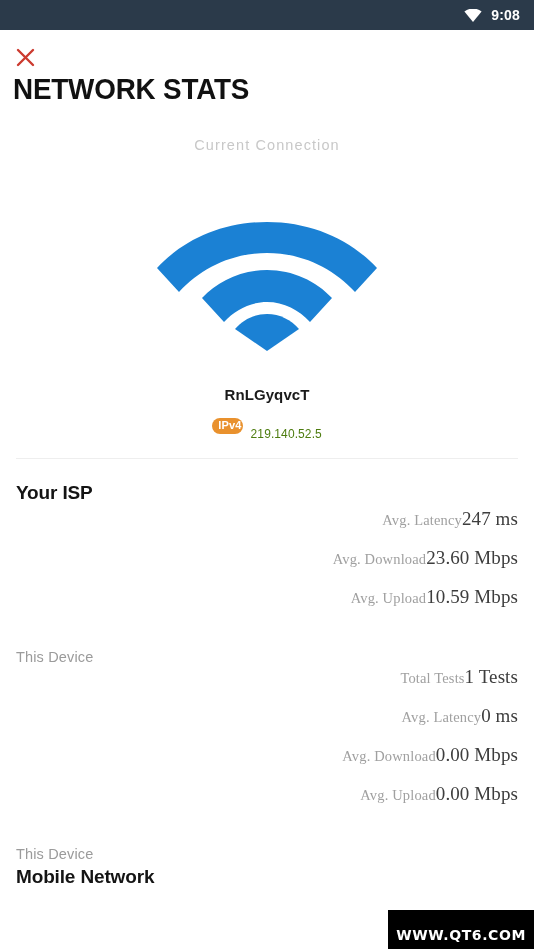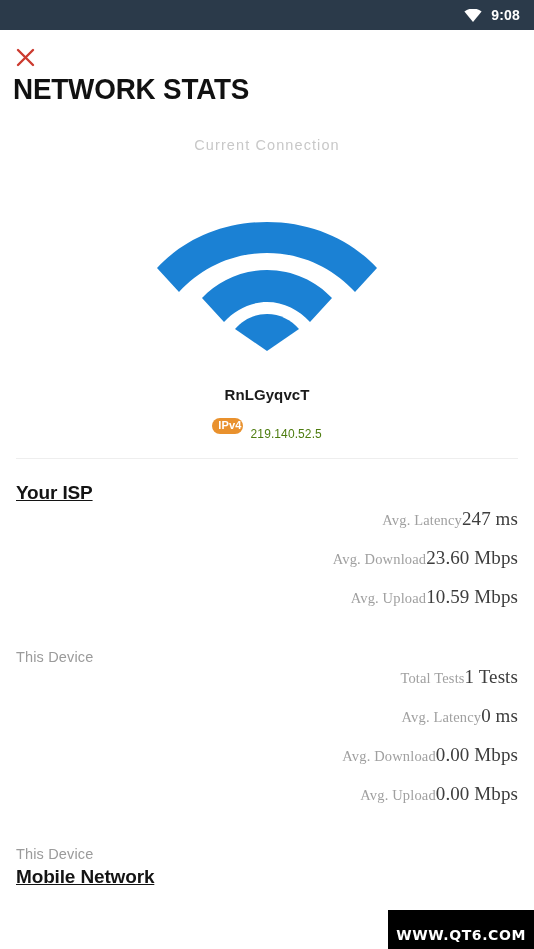--- a/index.html
+++ b/index.html
@@ -95,21 +95,20 @@
   .section + .section{ margin-top:23px; }
 
   .section-sub{
     font-size:14.5px; color:#9b9b9b; line-height:1.3;
     letter-spacing:.15px;
   }
   .section-title{
     font-size:19px; font-weight:bold; color:#141414;
     line-height:1.35; letter-spacing:-0.15px;
     margin-bottom:2px;
-    text-decoration:underline;
   }
   .stat-row{
     display:flex; align-items:baseline; justify-content:flex-end;
     height:39px;
     font-family:Liberation Serif, serif;
   }
   .stat-label{
     font-size:14.5px; color:#a0a0a0; letter-spacing:.15px;
   }
   .stat-value{

